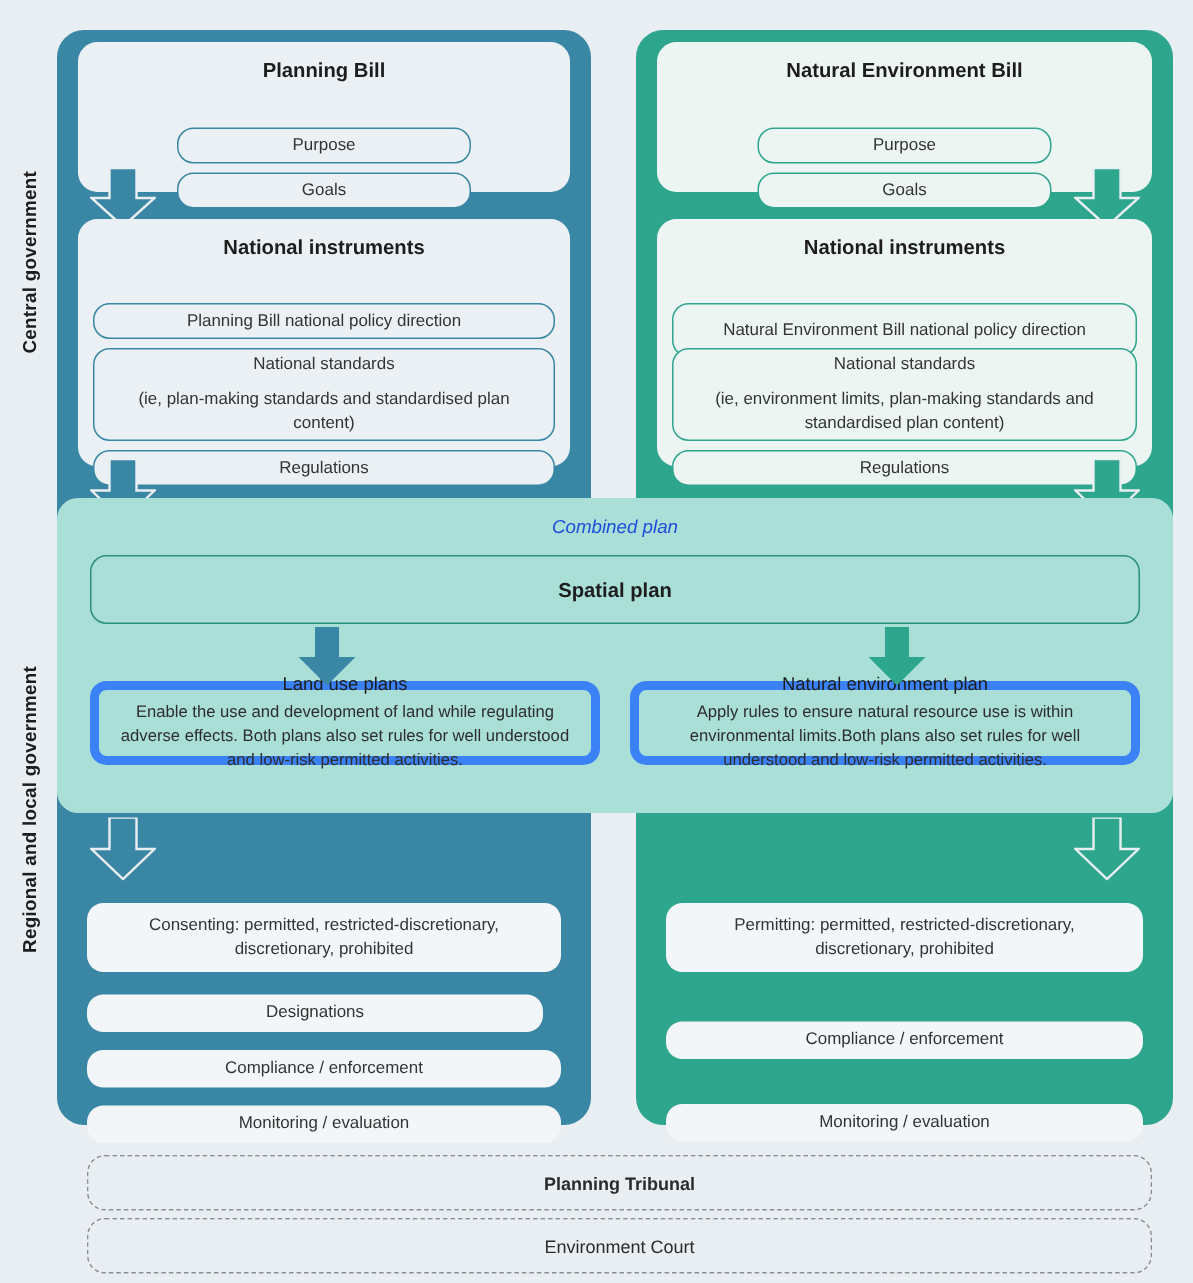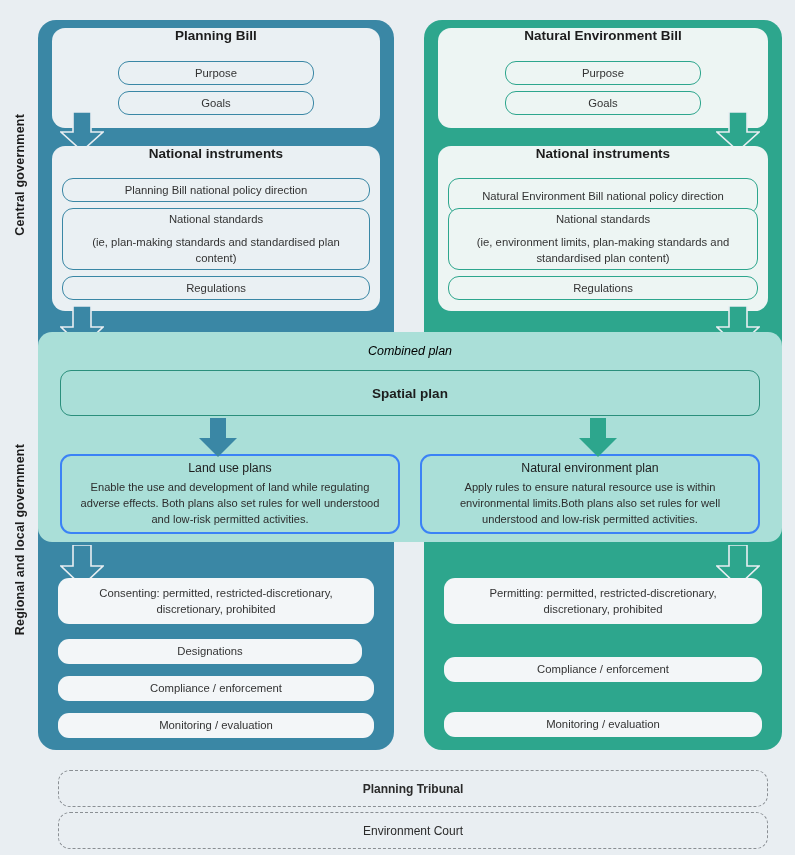--- a/index.html
+++ b/index.html
@@ -34,58 +34,59 @@
 
   
   .card {
     position: absolute;
     background: #eaf0f3;
     border-radius: 13px;
   }
   .card.teal { background: #edf5f3; }
   .card-title {
     text-align: center; font-weight: bold; font-size: 13.5px;
-    color: #1d1d1d; 
+    color: #1d1d1d; padding-top: 11px;
   }
 
   
   .pill {
     border-radius: 11px;
     text-align: center;
     font-size: 11.3px;
     color: #333;
     display: flex; flex-direction: column;
     align-items: center; justify-content: center;
     line-height: 1.45;
+    margin-top: 24px;
   }
   .pill.outline-blue { border: 1px solid #3a87a5; background: #eaf0f3; }
   .pill.outline-teal { border: 1px solid #2da68d; background: #edf5f3; }
   .pill.solid-white  { background: #f3f6f8; border: none; }
   .pill .sub { font-size: 11.3px; }
 
   
   #combined-band {
     position: absolute;
     left: 38px; top: 332px; width: 744px; height: 210px;
     background: #aadfd8; border-radius: 14px;
   }
   #combined-label {
     text-align: center; font-style: italic; font-size: 12.5px;
-    color: #000000; padding-top: 12px;
+    color: #1d4ed8; padding-top: 12px;
   }
   #spatial-plan {
     position: absolute; left: 22px; top: 38px; width: 700px; height: 46px;
     border: 1px solid #2a8f7c; border-radius: 11px; background: #aadfd8;
     display: flex; flex-direction: column; align-items: center; justify-content: center;
   }
   #spatial-plan .t { font-weight: bold; font-size: 13.5px; color: #1d1d1d; }
   #spatial-plan .d { font-size: 11.2px; color: #2d2d2d; margin-top: 2px; }
   .planbox {
-    position: absolute; top: 122px; height: 80px;
-    border: 2px solid #3b82f6; border-radius: 11px; background: #aadfd8;
+    position: absolute; top: 122px; height: 56px;
+    border: 6px solid #3b82f6; border-radius: 11px; background: #aadfd8;
     display: flex; flex-direction: column; align-items: center; justify-content: center;
     padding: 0 10px;
   }
   .planbox .t { font-size: 12.3px; color: #1d1d1d; margin-bottom: 4px; }
   .planbox .d { font-size: 11.1px; color: #2d2d2d; line-height: 1.45; text-align: center; }
   #landuse-plan  { left: 22px;  width: 340px; }
   #natenv-plan   { left: 382px; width: 340px; }
 
   
   .arrow { position: absolute; }

